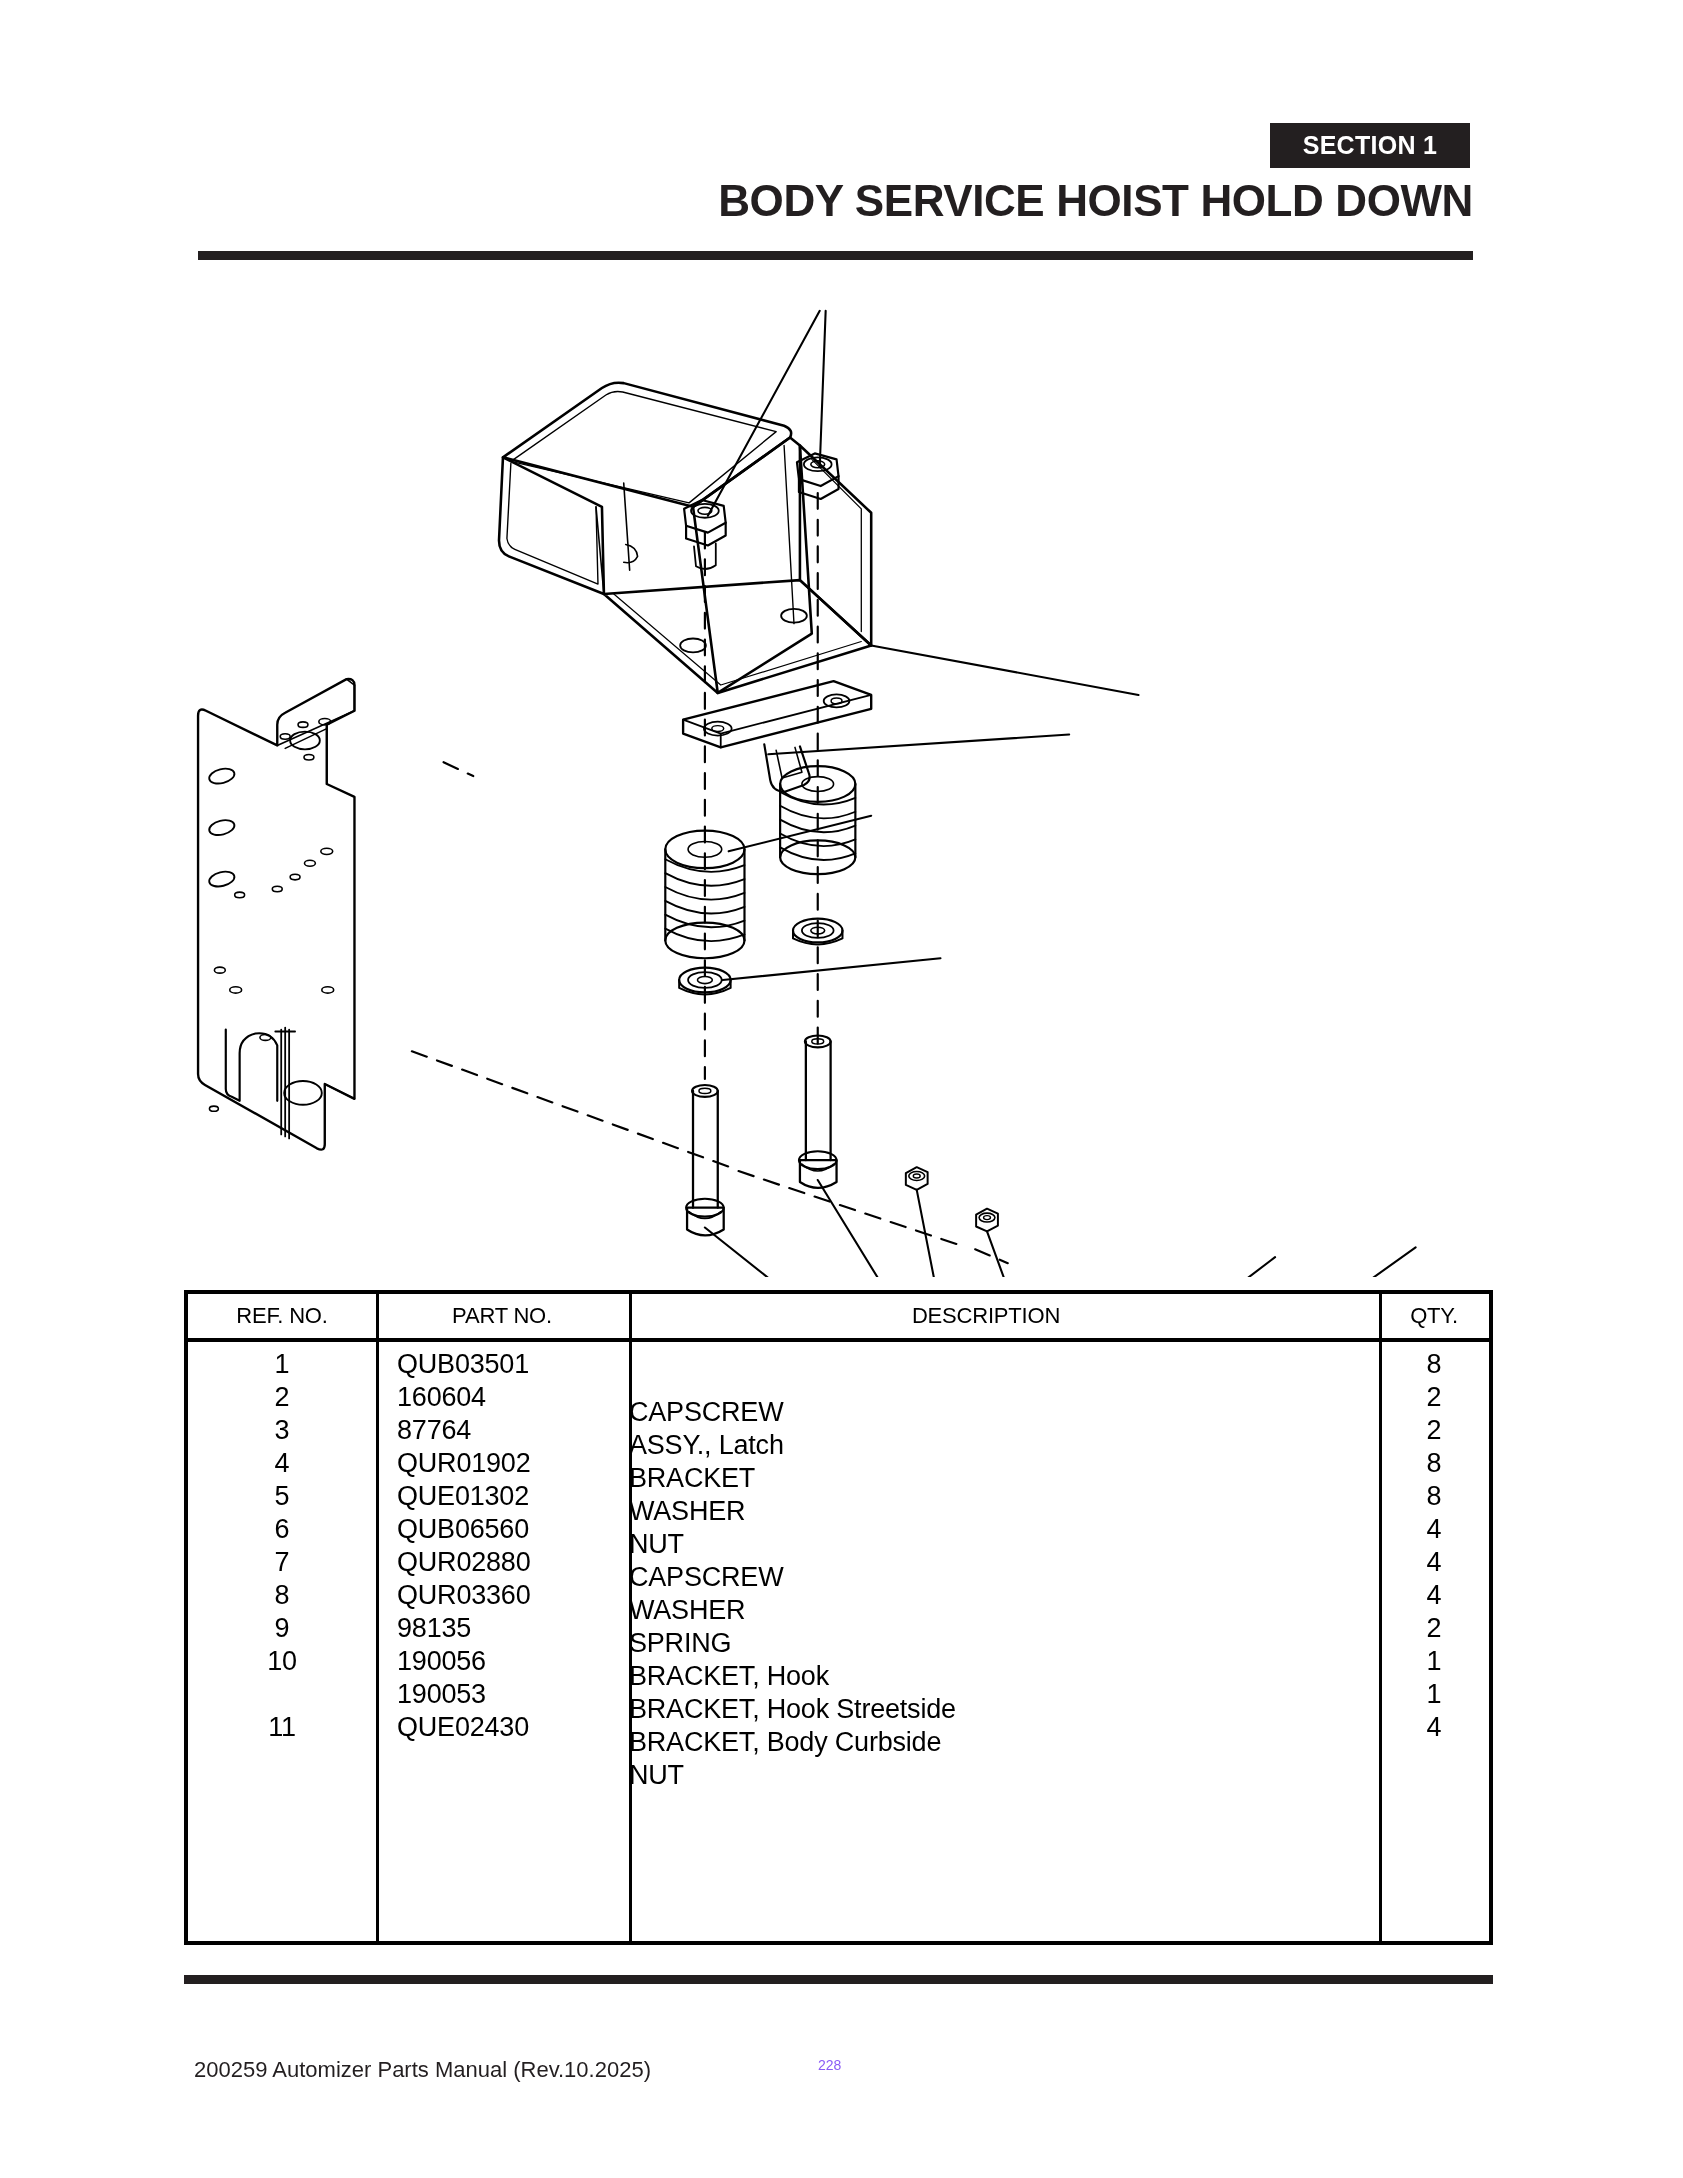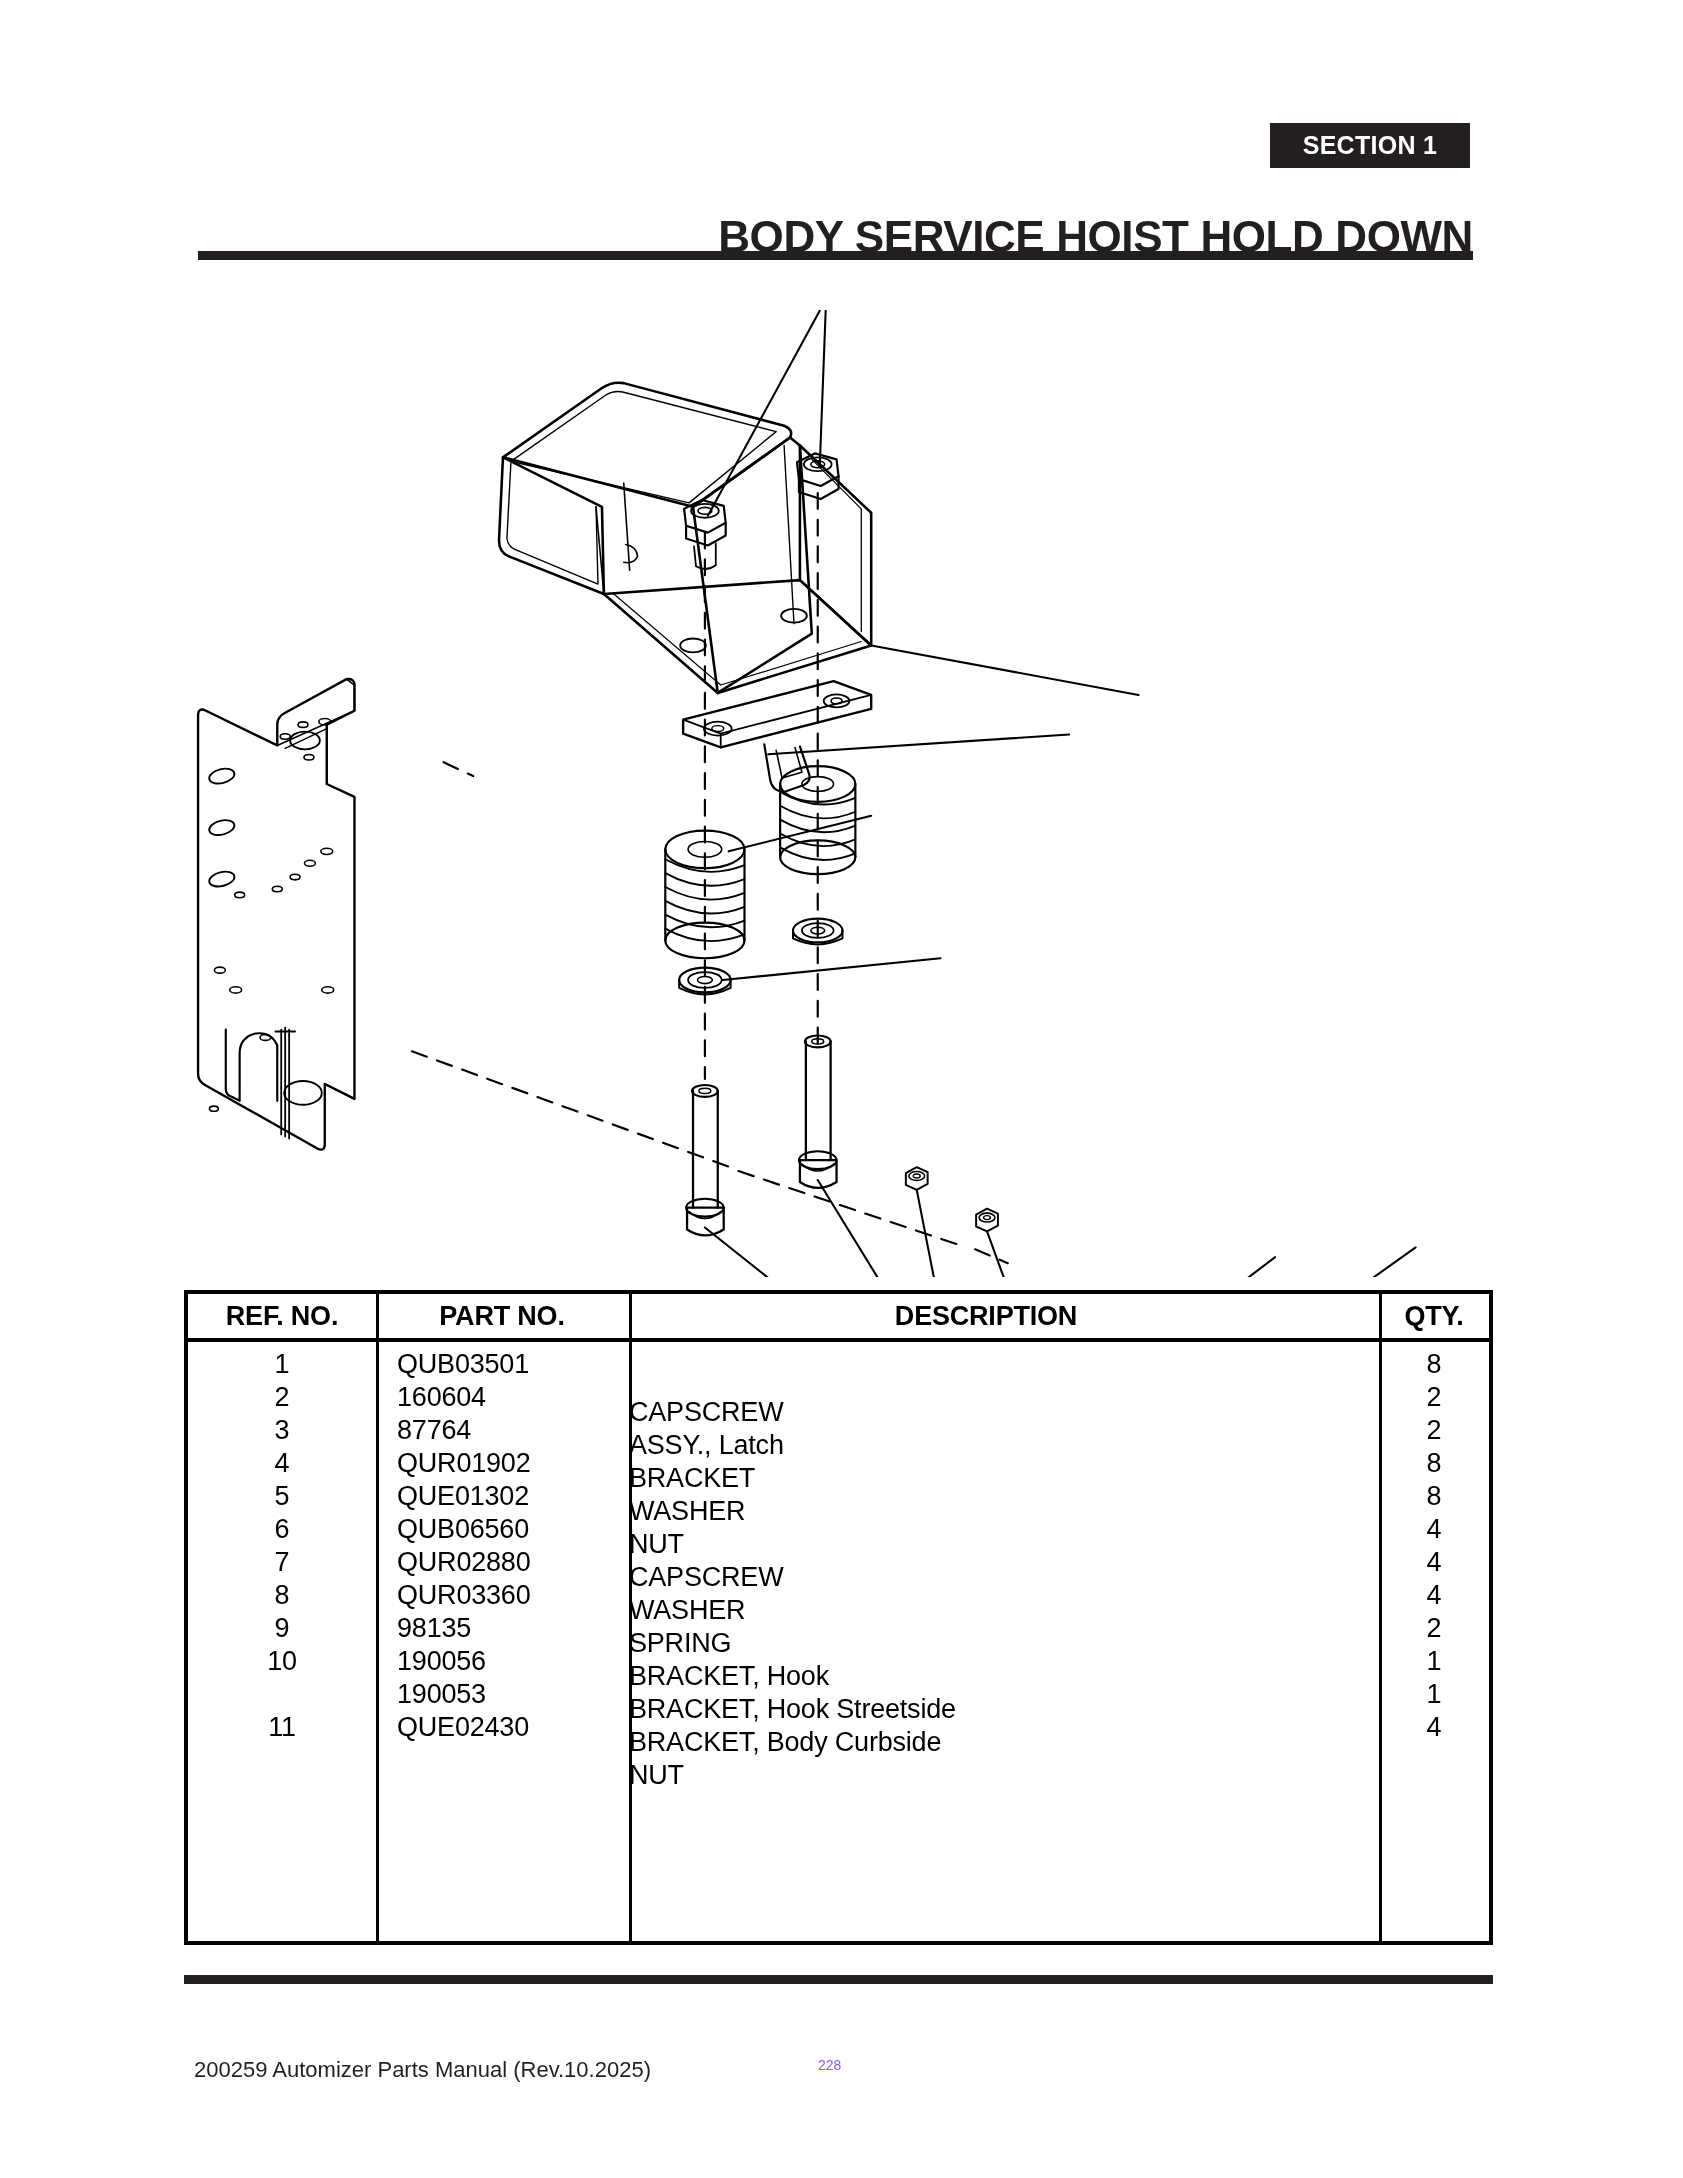--- a/index.html
+++ b/index.html
@@ -38,21 +38,20 @@
   .page-title {
     position: absolute;
     left: 198px; top: 176px;
     width: 1275px;
     text-align: right;
     font-size: 44px;
     font-weight: bold;
     letter-spacing: -0.4px;
     color: #231f20;
     white-space: nowrap;
-    margin-top: 36px;
   }
   .rule-top {
     position: absolute;
     left: 198px; top: 251px;
     width: 1275px; height: 9px;
     background: #231f20;
   }
 
   
   .diagram-wrap {
@@ -72,21 +71,21 @@
   }
   .pt-head {
     position: relative;
     height: 48px;
     border-bottom: 4px solid #000;
   }
   .pt-head .cell {
     position: absolute;
     top: 0; height: 100%;
     display: flex; align-items: center; justify-content: center;
-    font-size: 27px; font-weight: bold;
+    font-size: 22px; font-weight: normal;
     letter-spacing: -0.2px;
   }
   .pt-body { position: relative; height: 600px; }
 
   
   .col-ref   { left: 0px;    width: 188px; }
   .col-part  { left: 188px;  width: 252px; }
   .col-desc  { left: 423px;  width: 750px; }
   .col-qty   { left: 1191px; width: 110px; }
 

